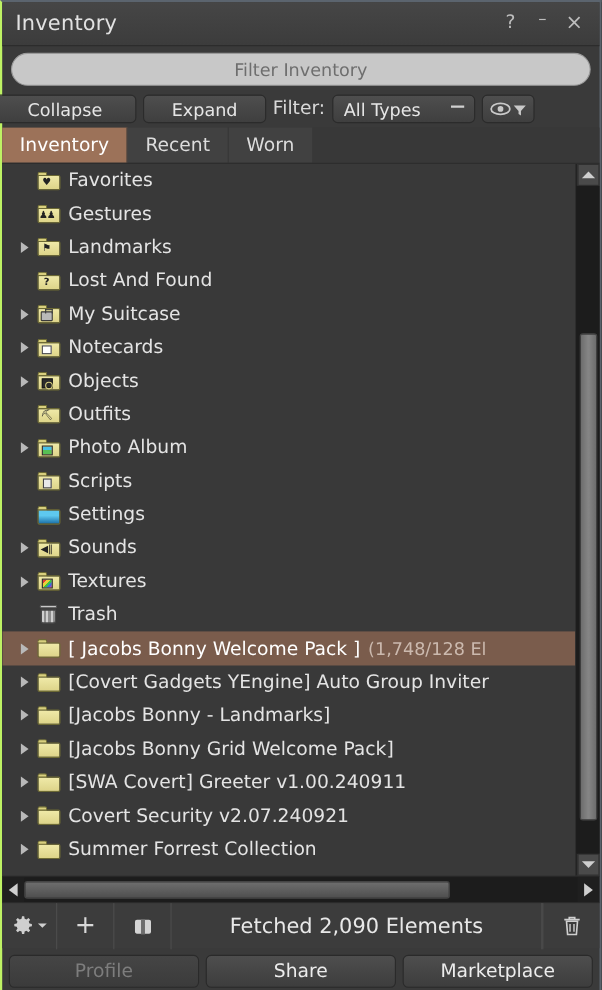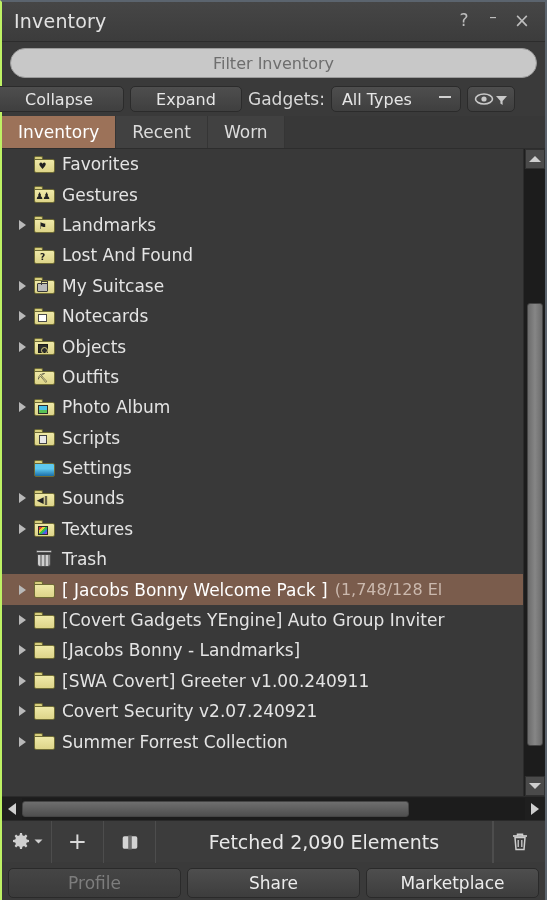--- a/index.html
+++ b/index.html
@@ -244,21 +244,21 @@
     </div>
   </div>
 
   <div class="search-row">
     <input class="search-input" type="text" placeholder="Filter Inventory" style="">
   </div>
 
   <div class="toolbar">
     <div class="btn btn-collapse">Collapse</div>
     <div class="btn btn-expand">Expand</div>
-    <div class="filter-label">Gadgets:</div>
+    <div class="filter-label">Filter:</div>
     <div class="combo">
       <span class="combo-text">All Types</span>
       <span>
         <svg width="14" height="8" viewBox="0 0 14 8">
             <path d="M1 2 h12" stroke="#d0d0d0" stroke-width="2"></path>
           </svg>
       </span>
     </div>
     <div class="icon-btn">
       <span>
@@ -471,20 +471,30 @@
         </div>
         <div class="row">
           <span class="arrow">
             <i></i>
           </span>
           <span class="fico plain">
             <i class="tab-top"></i>
             <i class="body"></i>
           </span>
           <span class="row-label">[Jacobs Bonny - Landmarks]</span>
+        </div>
+        <div class="row">
+          <span class="arrow">
+            <i></i>
+          </span>
+          <span class="fico plain">
+            <i class="tab-top"></i>
+            <i class="body"></i>
+          </span>
+          <span class="row-label">[Jacobs Bonny Grid Welcome Pack]</span>
         </div>
         <div class="row">
           <span class="arrow">
             <i></i>
           </span>
           <span class="fico plain">
             <i class="tab-top"></i>
             <i class="body"></i>
           </span>
           <span class="row-label">[SWA Covert] Greeter v1.00.240911</span>

